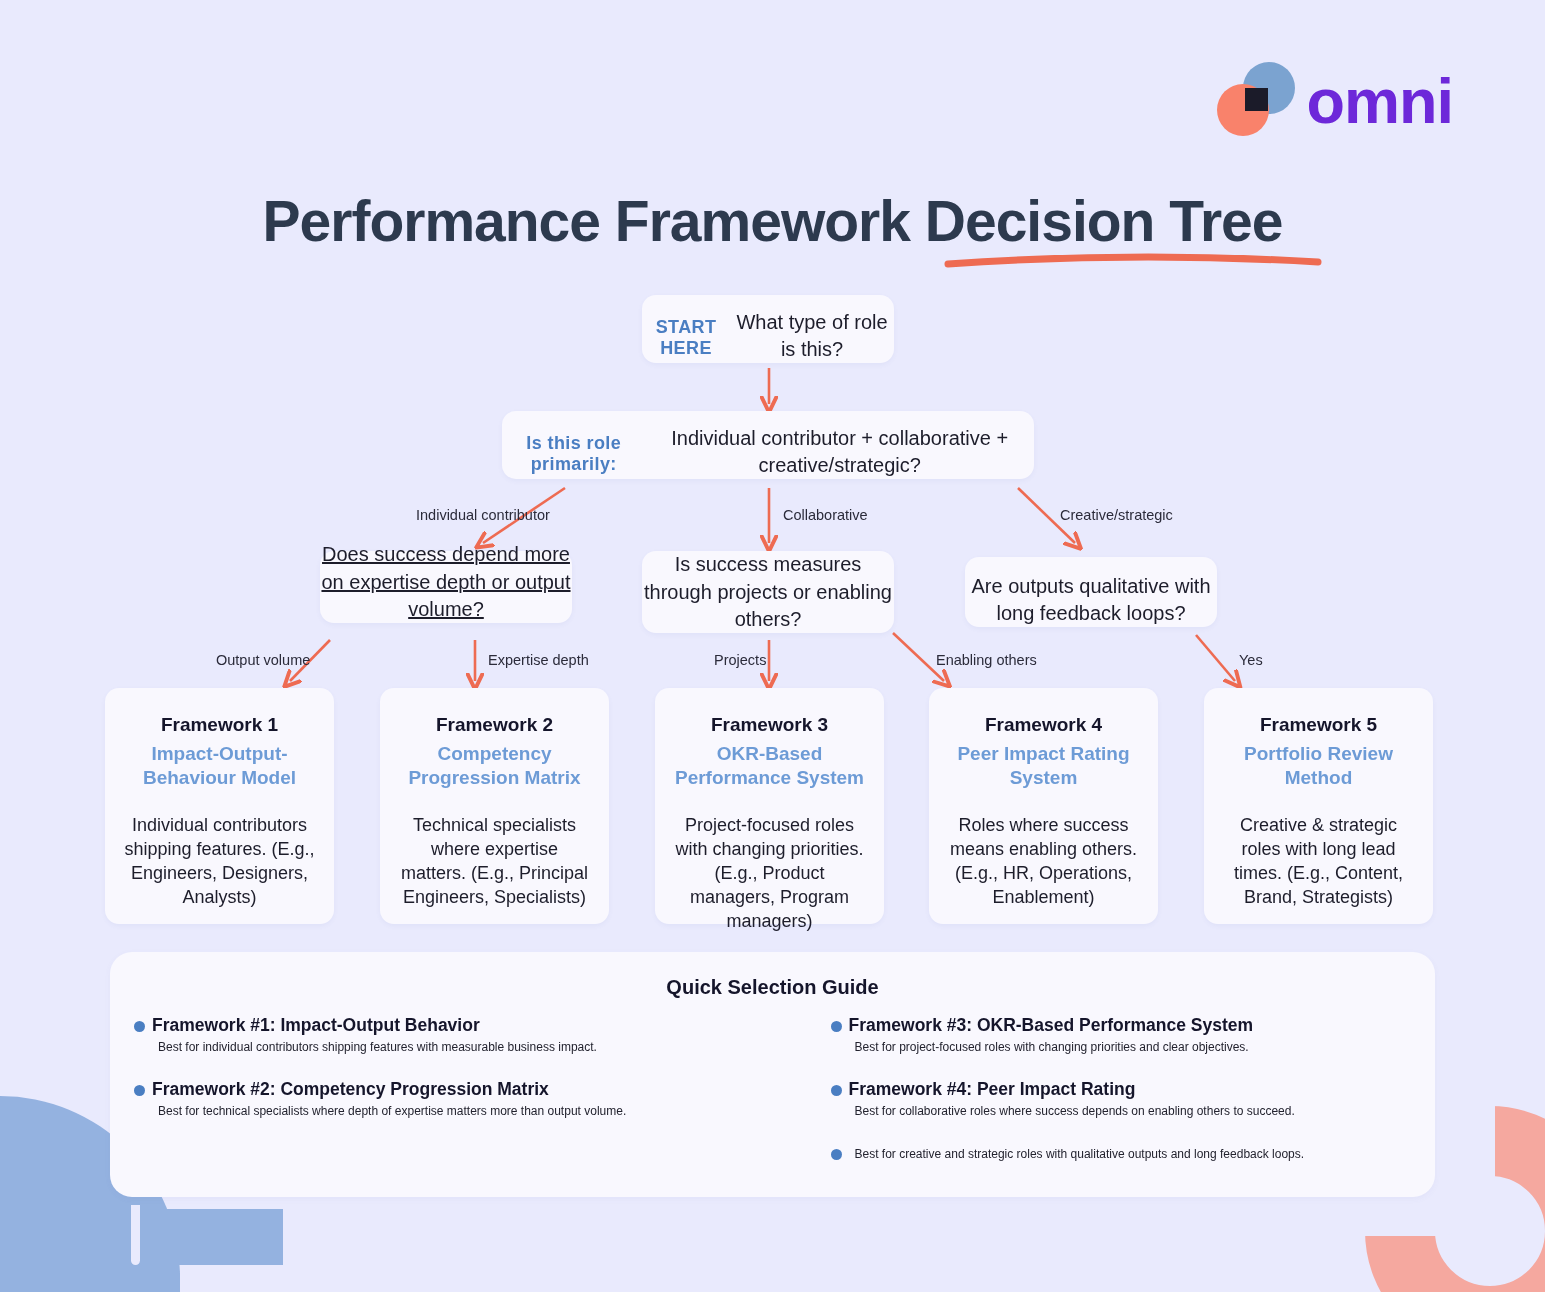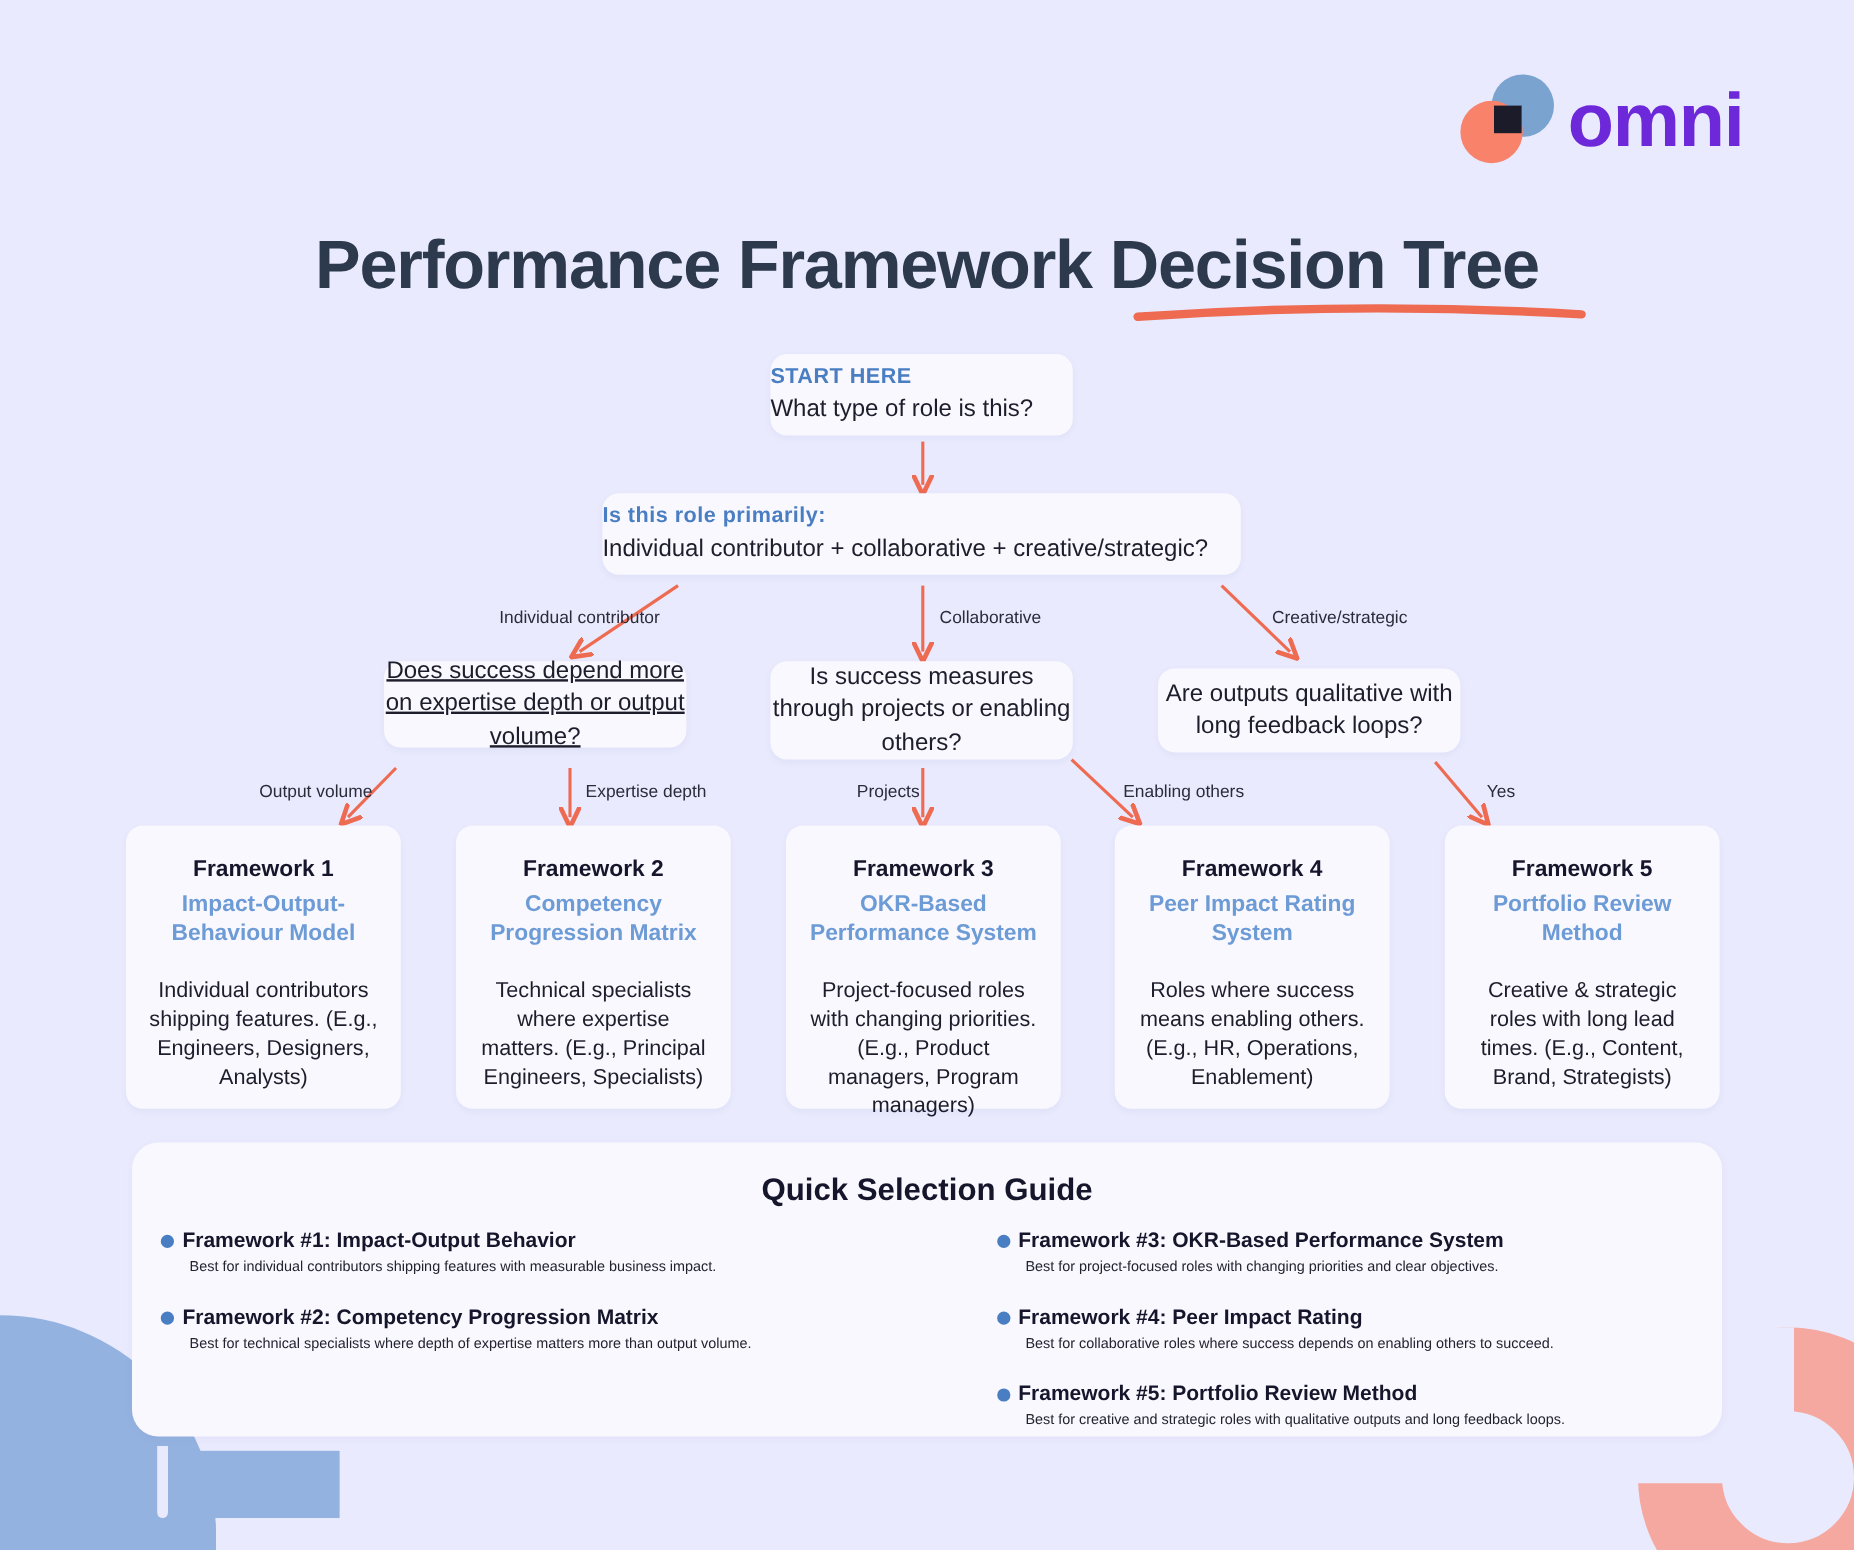--- a/index.html
+++ b/index.html
@@ -94,22 +94,22 @@
     width: 378px; height: 20px; overflow: hidden;
   }
   .title-underline svg { display: block; }
 
   
   .node {
     position: absolute;
     background: #f9f8fe;
     border-radius: 14px;
     box-shadow: 0 2px 5px rgba(90,100,170,0.06);
-    display: flex; flex-direction: column;
-    align-items: flex-start; justify-content: center;
+    display: flex; flex-direction: row;
+    align-items: flex-end; justify-content: center;
     text-align: center;
     color: #1d1d2b;
   }
   .node-kicker {
     color: #4a7ec2; font-weight: 700; font-size: 18px;
     letter-spacing: 0.4px; margin-bottom: 4px;
   }
   .node-text { font-size: 20px; line-height: 1.36; color: #1d1d2b; }
 
   #node-start   { left: 642px; top: 295px;  width: 252px; height: 68px; }
@@ -145,21 +145,21 @@
   }
 
   
   .guide {
     position: absolute; left: 110px; top: 952px;
     width: 1325px; height: 245px;
     background: #f9f8fe; border-radius: 22px;
     box-shadow: 0 2px 6px rgba(90,100,170,0.05);
   }
   .guide-title {
-    text-align: center; font-size: 26px; font-weight: 700;
+    text-align: center; font-size: 20px; font-weight: 700;
     color: #15152b; margin-top: 24px;
   }
   .guide-cols {
     display: flex; margin-top: 16px; padding: 0 14px;
   }
   .guide-col { width: 50%; padding: 0 10px; }
   .guide-col.right { padding-left: 58px; }
   .guide-item { display: flex; margin-bottom: 24px; }
   .guide-item:last-child { margin-bottom: 0; }
   .bullet {
@@ -311,19 +311,18 @@
       <div class="guide-item" style="margin-top:18px;">
         <div class="bullet"></div>
         <div>
           <div class="guide-head">Framework #4: Peer Impact Rating</div>
           <div class="guide-desc">Best for collaborative roles where success depends on enabling others to succeed.</div>
         </div>
       </div>
       <div class="guide-item" style="margin-top:18px;">
         <div class="bullet"></div>
         <div>
-          <div class="guide-head">Framework #5: Portfolio Review Method</div>
           <div class="guide-desc">Best for creative and strategic roles with qualitative outputs and long feedback loops.</div>
         </div>
       </div>
     </div>
   </div>
 </div>
 
 </body></html>

